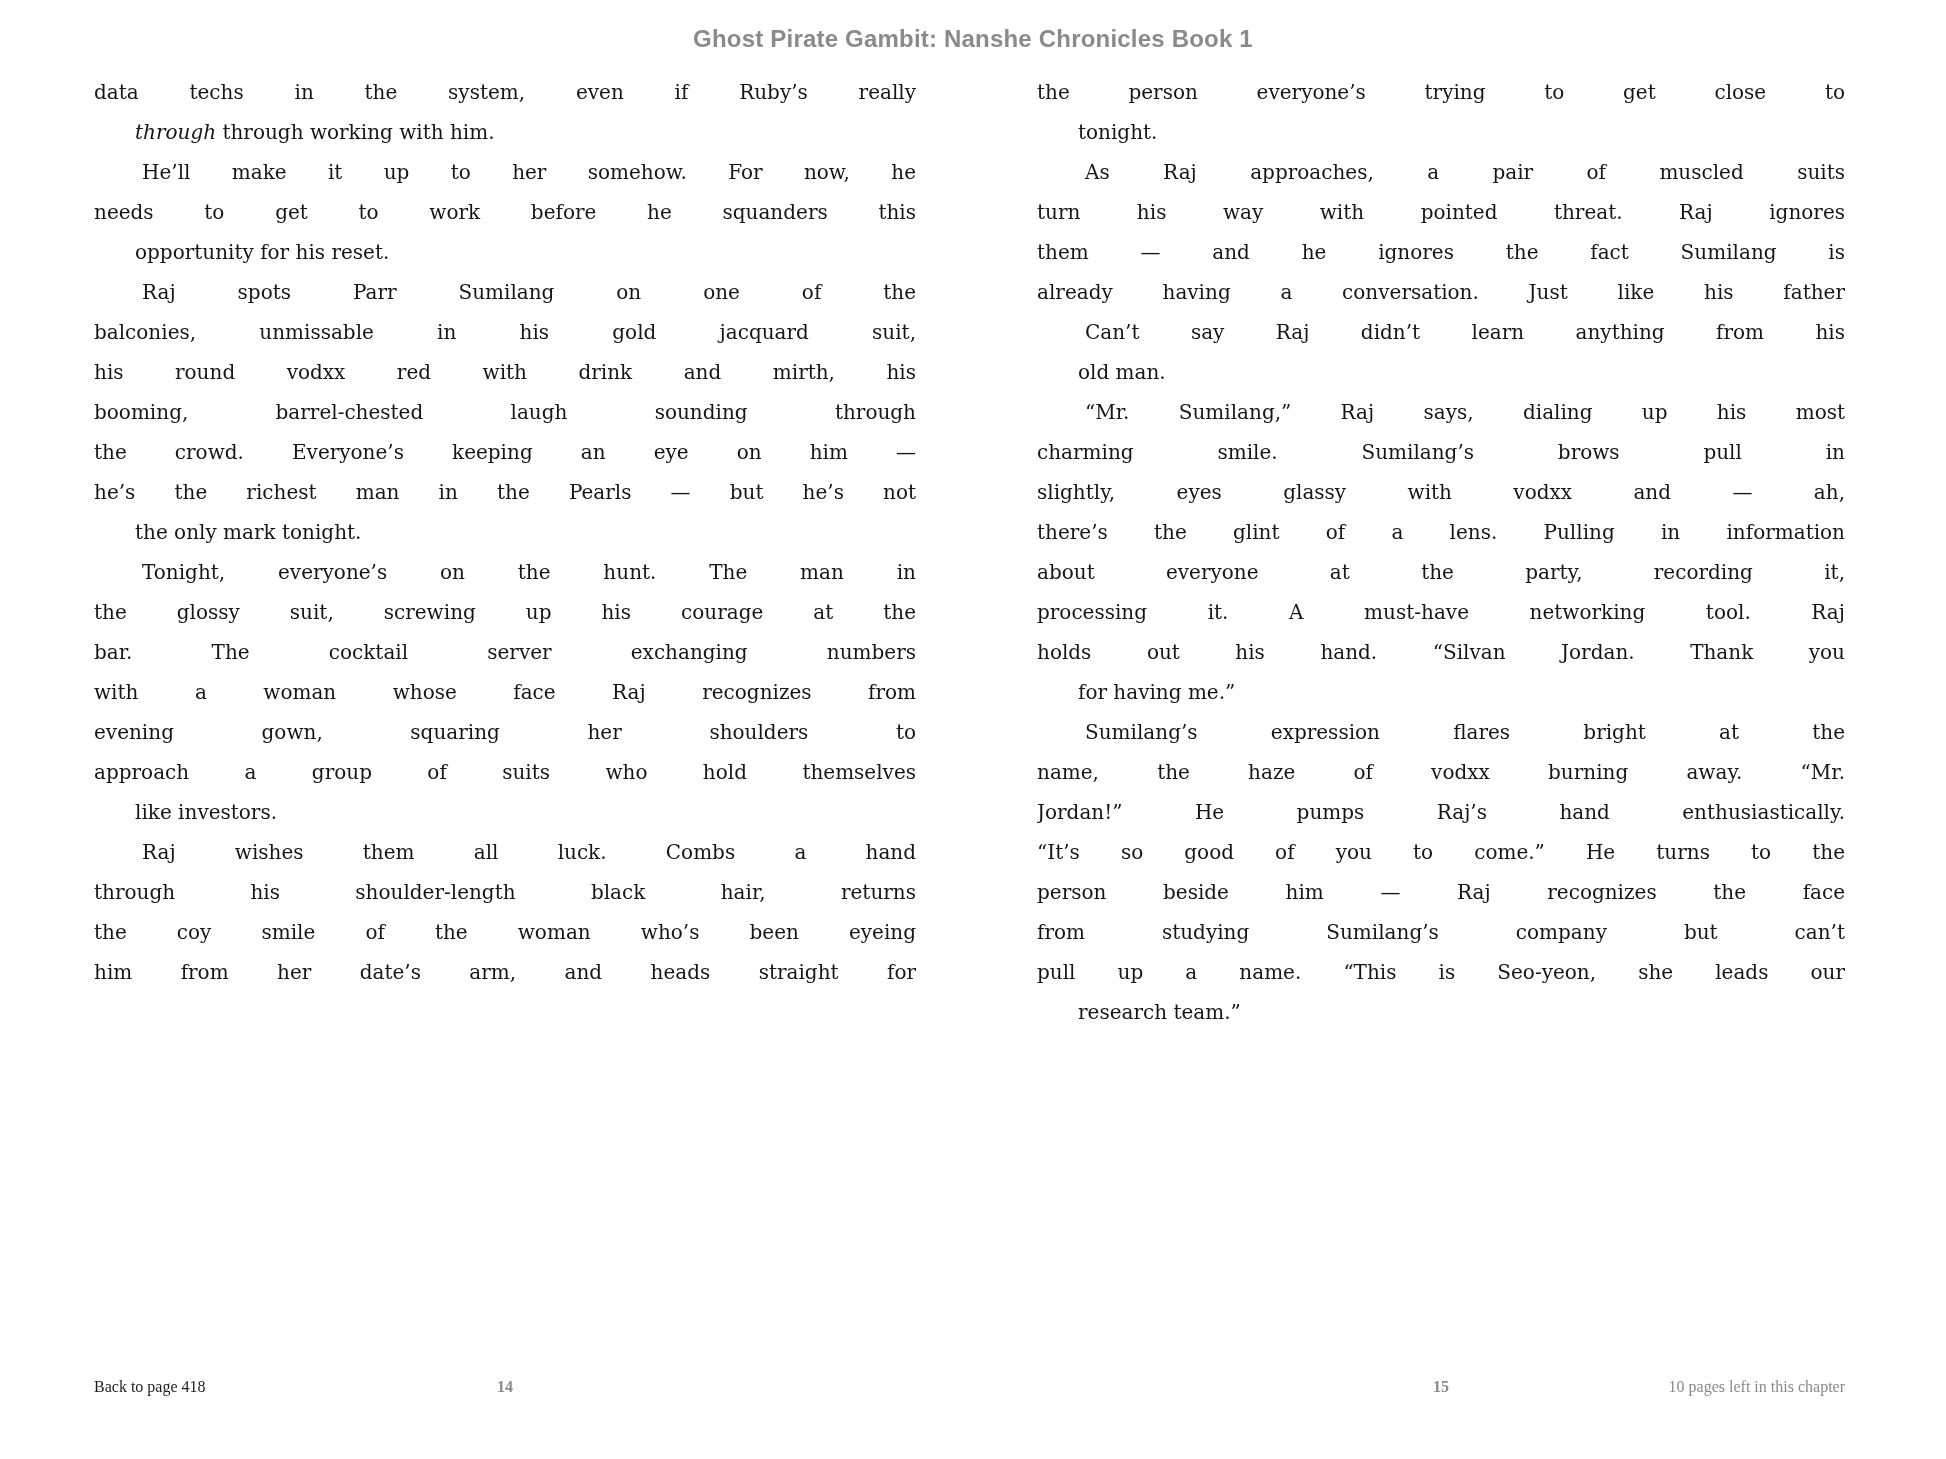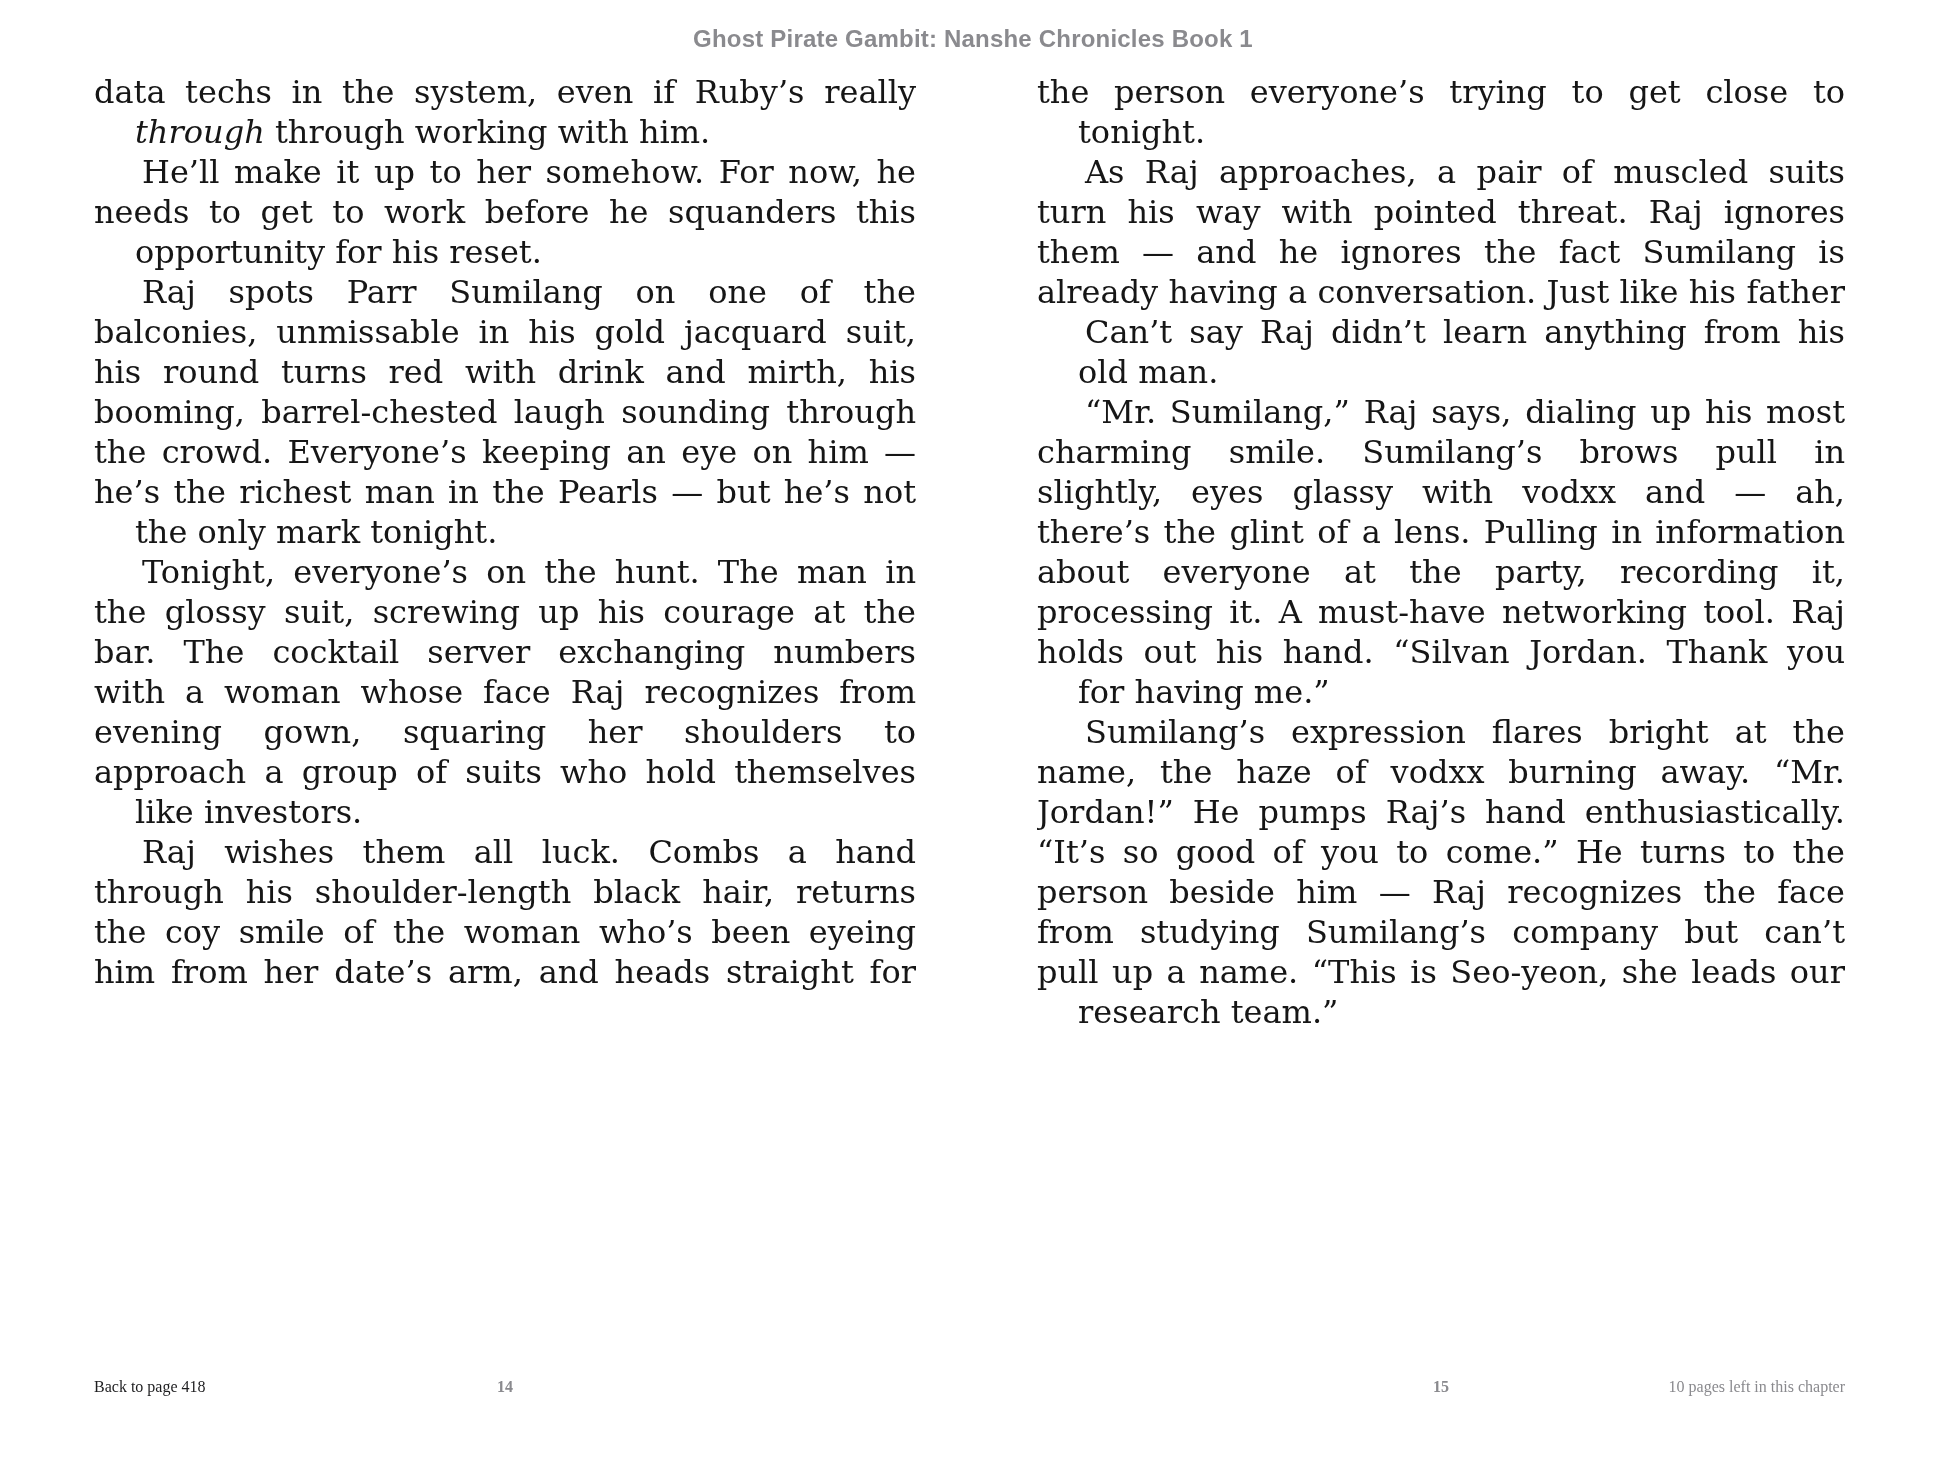--- a/index.html
+++ b/index.html
@@ -22,21 +22,21 @@
     font-size: 24px;
     font-weight: 700;
     color: var(--muted, #8a8a8e);
     letter-spacing: 0.2px;
   }
   .text-col {
     position: absolute;
     top: 72px;
     color: var(--ink, #161616);
     font-family: "DejaVu Serif", serif;
-    font-size: 32px;
+    font-size: 20px;
     line-height: 40px;
   }
   .col-left  { left: 94px;  width: 822px; }
   .col-right { left: 1037px; width: 808px; }
   .line {
     text-align: justify;
     text-align-last: justify;
     height: 40px;
     overflow: hidden;
     white-space: normal;
@@ -79,21 +79,21 @@
 
   <main>
     <section class="text-col col-left" id="left-col">
         <div class="line"><span>data techs in the system, even if Ruby’s really</span></div>
         <div class="line last"><span class="it">through</span><span> through working with him.</span></div>
         <div class="line indent"><span>He’ll make it up to her somehow. For now, he</span></div>
         <div class="line"><span>needs to get to work before he squanders this</span></div>
         <div class="line last"><span>opportunity for his reset.</span></div>
         <div class="line indent"><span>Raj spots Parr Sumilang on one of the</span></div>
         <div class="line"><span>balconies, unmissable in his gold jacquard suit,</span></div>
-        <div class="line"><span>his round turns red with drink and mirth, his</span></div>
+        <div class="line"><span>his round vodxx red with drink and mirth, his</span></div>
         <div class="line"><span>booming, barrel-chested laugh sounding through</span></div>
         <div class="line"><span>the crowd. Everyone’s keeping an eye on him —</span></div>
         <div class="line"><span>he’s the richest man in the Pearls — but he’s not</span></div>
         <div class="line last"><span>the only mark tonight.</span></div>
         <div class="line indent"><span>Tonight, everyone’s on the hunt. The man in</span></div>
         <div class="line"><span>the glossy suit, screwing up his courage at the</span></div>
         <div class="line"><span>bar. The cocktail server exchanging numbers</span></div>
         <div class="line"><span>with a woman whose face Raj recognizes from</span></div>
         <div class="line"><span>evening gown, squaring her shoulders to</span></div>
         <div class="line"><span>approach a group of suits who hold themselves</span></div>

